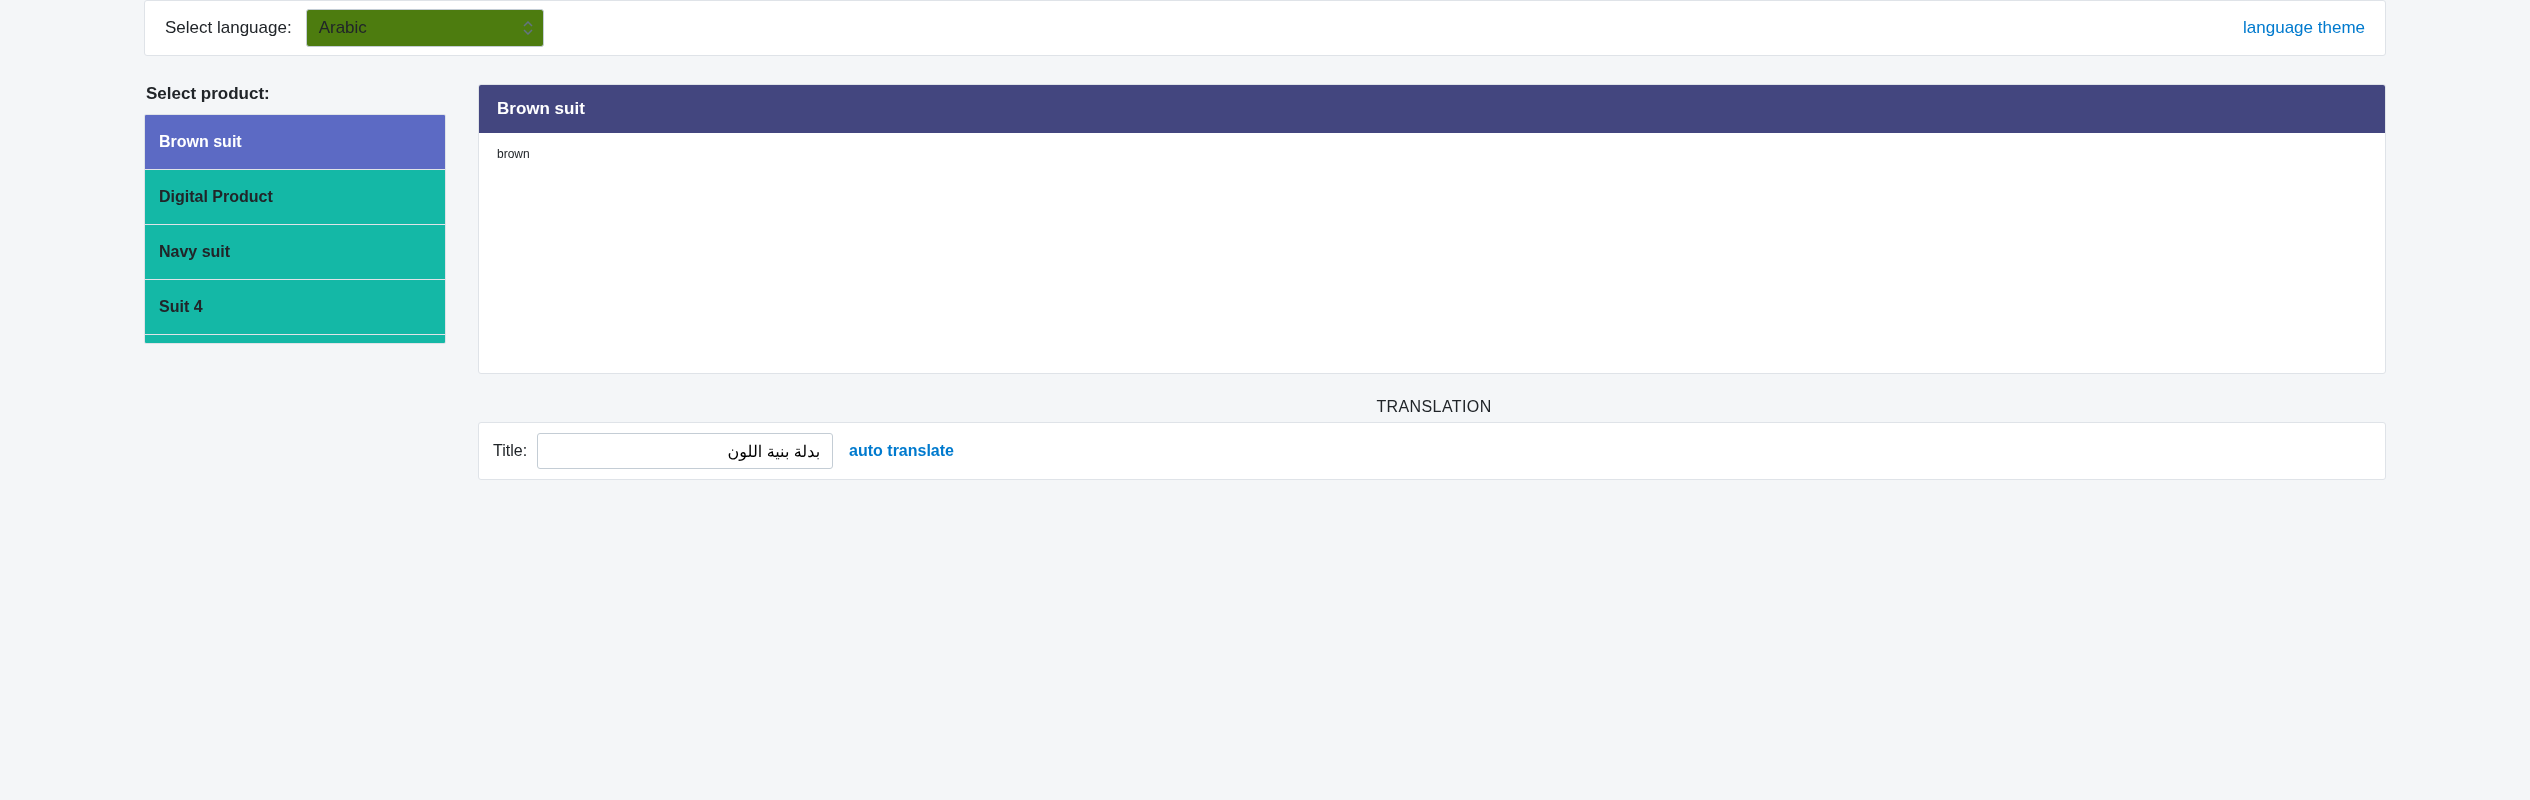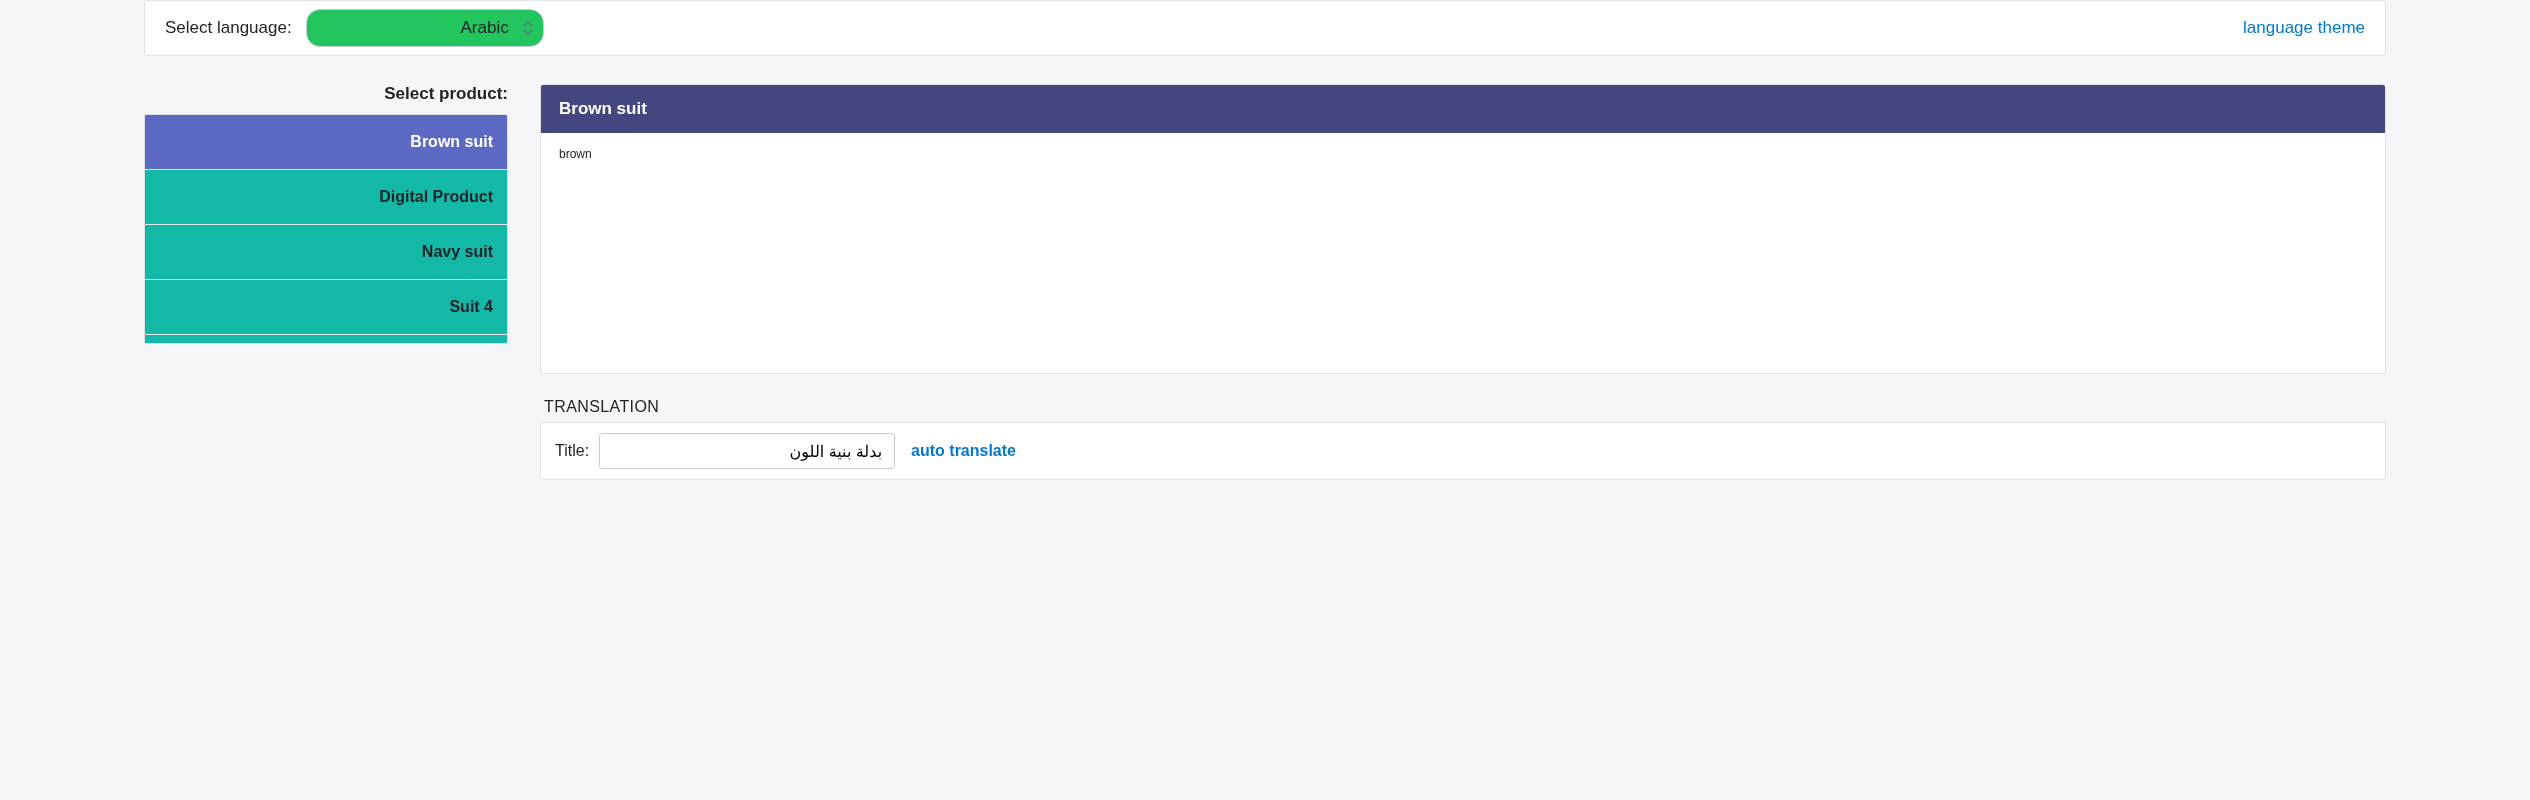--- a/index.html
+++ b/index.html
@@ -18,36 +18,35 @@
     }
     .top-bar {
       background: #fff;
       border: 1px solid #dfe3e8;
       border-radius: 3px;
       margin: 0 128px 28px 128px;
       display: flex;
       align-items: center;
       padding: 8px 20px;
       justify-content: space-between;
-      text-align: right;
     }
     .top-bar-left {
       display: flex;
       align-items: center;
       gap: 14px;
     }
     .top-bar-label {
       font-size: 17px;
       color: #212529;
     }
     .language-select {
       position: relative;
       border: 1px solid #c4cdd5;
-      border-radius: 14px;
-      background: #22c55e;
+      border-radius: 3px;
+      background: #4d7c0f;
       padding: 8px 34px 8px 12px;
       font-size: 17px;
       min-width: 238px;
       cursor: pointer;
     }
     .language-select .chevrons {
       position: absolute;
       right: 10px;
       top: 50%;
       transform: translateY(-50%);
@@ -66,23 +65,22 @@
       font-size: 17px;
       cursor: pointer;
     }
     .main {
       display: flex;
       gap: 32px;
       margin: 0 128px;
       align-items: flex-start;
     }
     .sidebar {
-      width: 364px;
+      width: 302px;
       flex-shrink: 0;
-      text-align: right;
     }
     .sidebar-heading {
       font-size: 17px;
       font-weight: 700;
       margin-bottom: 10px;
       padding-left: 2px;
     }
     .product-list {
       border: 1px solid #dfe3e8;
       border-radius: 2px;
@@ -124,20 +122,21 @@
     .panel-body {
       padding: 14px 18px 18px 18px;
       min-height: 240px;
       font-size: 12px;
     }
     .translation-heading {
       font-size: 16px;
       color: #212529;
       margin: 24px 0 6px 4px;
       letter-spacing: 0.4px;
+      text-align: center;
     }
     .translation-row {
       background: #fff;
       border: 1px solid #dfe3e8;
       border-radius: 3px;
       padding: 10px 14px;
       display: flex;
       align-items: center;
       gap: 10px;
     }

